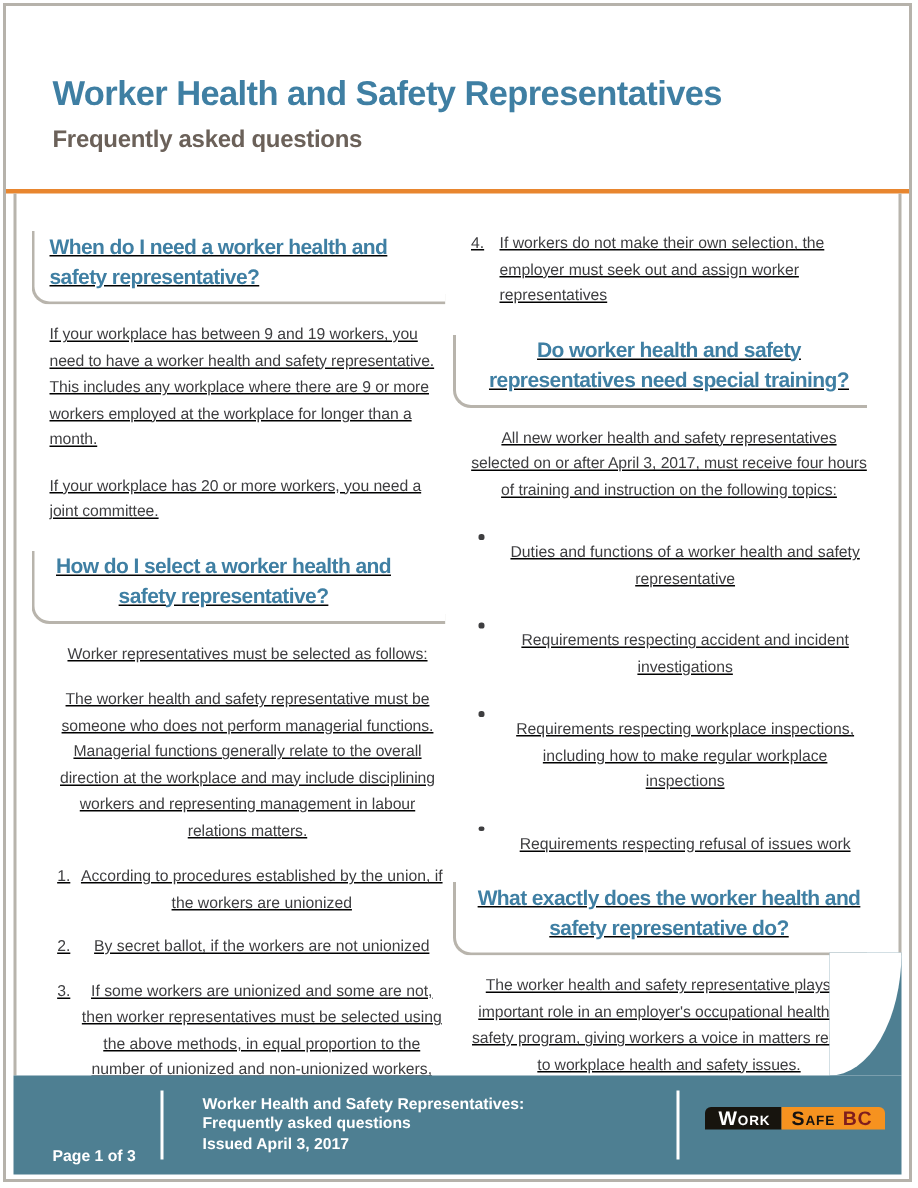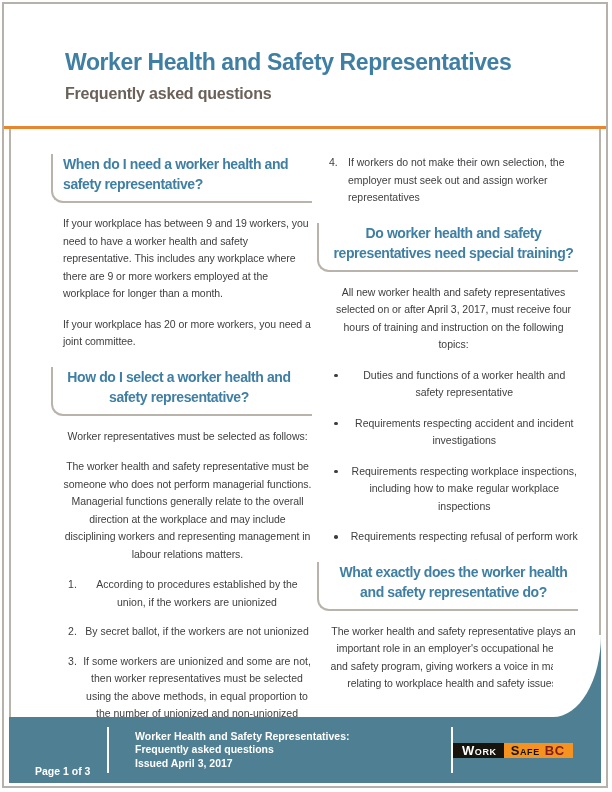--- a/index.html
+++ b/index.html
@@ -1,19 +1,19 @@
 <!DOCTYPE html>
 <html style="--accent-teal: #3f7fa3; --footer-teal: #4e7f92; --orange: #e8862f; --logo-orange: #f6921f; --logo-black: #17140e; --rule-gray: #b8b4ac; --body-text: #3e3e40; --subtitle-gray: #6b6159;"><head>
 <meta charset="utf-8">
 <style>
   html, body { margin:0; padding:0; background:#ffffff; }
   .page {
     position:absolute; left:2px; top:2px; width:606px; height:786px;
     border:2px solid #b6b2ab; background:#ffffff; box-sizing:border-box;
-    font-family:"Liberation Sans", sans-serif; overflow:hidden;padding-left:30px;
+    font-family:"Liberation Sans", sans-serif; overflow:hidden;
   }
 
   
   .header { height:150px; padding:44px 30px 0 31px; box-sizing:border-box; }
   .page-title {
     margin:0; font-size:23px; font-weight:700; letter-spacing:-0.4px;
     line-height:28px; color:var(--accent-teal,#3f7fa3);
   }
   .page-subtitle {
     margin:9px 0 0 0; font-size:16px; font-weight:700; letter-spacing:-0.2px;
@@ -31,21 +31,21 @@
   .corner-curve {
     position:absolute; right:5px; top:631px; width:48px; height:82px;
     background:var(--footer-teal,#4e7f92);
   }
   .corner-curve .mask {
     width:100%; height:100%; background:#ffffff;
     border-bottom-right-radius:48px 82px;
   }
 
   
-  .columns { display:flex; gap:17px; padding:0 28px 0 29px; }
+  .columns { display:flex; gap:17px; padding:0 28px 0 29px;text-decoration:underline; }
   .col { flex:1; min-width:0; }
   .section { margin-top:0; }
   .section + .section { margin-top:16px;text-align:center; }
 
   .qheading {
     color:var(--accent-teal,#3f7fa3);
     font-size:14px; font-weight:700; letter-spacing:-0.4px; line-height:20px;
     border-left:2px solid var(--rule-gray,#b8b4ac);
     border-bottom:2px solid var(--rule-gray,#b8b4ac);
     border-bottom-left-radius:12px;
@@ -56,34 +56,34 @@
 
   .body-p {
     margin:0 0 13px 0; font-size:10.5px; line-height:17.5px;
     letter-spacing:-0.05px; color:var(--body-text,#3e3e40);
   }
   .num-item { display:flex; margin:0 0 12px 0; font-size:10.5px; line-height:17.5px; color:var(--body-text,#3e3e40); }
   .num-item .num { flex:none; width:19px; }
   .num-item .num-text { flex:1; }
   .bullet-item { display:flex; margin:0 0 13px 0; font-size:10.5px; line-height:17.5px; color:var(--body-text,#3e3e40); }
   .bullet-item .dot { flex:none; width:3.5px; height:3.5px; border-radius:50%; background:var(--body-text,#3e3e40); margin:7px 0 0 5px; }
-  .bullet-item .bullet-text { flex:1; margin-left:13px; }
+  .bullet-item .bullet-text { flex:1; margin-left:13px;margin-top:11px; }
 
   
   .footer {
     position:absolute; left:5px; right:5px; top:713px; height:66px;
     background:var(--footer-teal,#4e7f92); color:#ffffff;
     display:flex; align-items:center; box-sizing:border-box;
     font-weight:700; font-size:10.5px;
   }
   .footer-page { margin-left:26px; width:62px;margin-top:42px; }
   .footer-divider { width:2px; height:46px; background:#ffffff; }
   .fd1 { margin-left:10px; }
   .footer-doc { margin-left:26px; width:316px; line-height:13.5px; }
-  .footer-logo { display:flex; align-items:center; height:24px; border-radius:4px; overflow:hidden; font-size:13px; font-weight:700; }
+  .footer-logo { display:flex; align-items:flex-start; height:24px; margin-left:17px; border-radius:4px; overflow:hidden; font-size:13px; font-weight:700; }
   .logo-work {
     background:var(--logo-black,#17140e); color:#ffffff;
     display:flex; align-items:center; padding:0 7px 0 9px;
     font-variant:small-caps; letter-spacing:0.6px;
   }
   .logo-right { background:var(--logo-orange,#f6921f); display:flex; align-items:center; padding:0 8px 0 7px; }
   .logo-safe { color:#171310; font-variant:small-caps; letter-spacing:0.6px; }
   .logo-bc { color:#7f1d1d; letter-spacing:0.6px; margin-left:5px; }
 </style>
 </head>
@@ -154,21 +154,21 @@
         <div class="bullet-item">
           <span class="dot"></span>
           <span class="bullet-text">Requirements respecting accident and incident investigations</span>
         </div>
         <div class="bullet-item">
           <span class="dot"></span>
           <span class="bullet-text">Requirements respecting workplace inspections, including how to make regular workplace inspections</span>
         </div>
         <div class="bullet-item">
           <span class="dot"></span>
-          <span class="bullet-text">Requirements respecting refusal of perform work</span>
+          <span class="bullet-text">Requirements respecting refusal of issues work</span>
         </div>
 
       </div>
 
       <div class="section">
         <div class="qheading">
           <span class="qh-text">What exactly does the worker health and safety representative do?</span>
         </div>
         <p class="body-p">The worker health and safety representative plays an important role in an employer's occupational health and safety program, giving workers a voice in matters relating to workplace health and safety issues.</p>
       </div>

